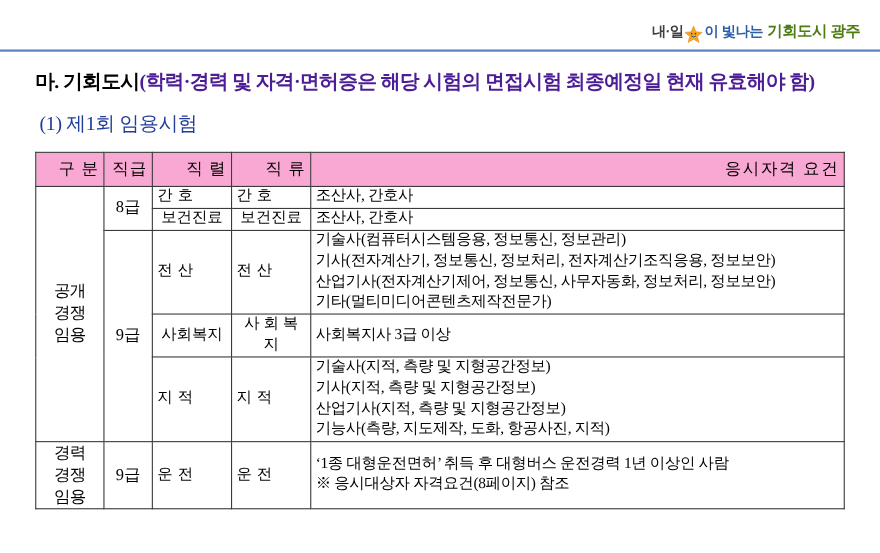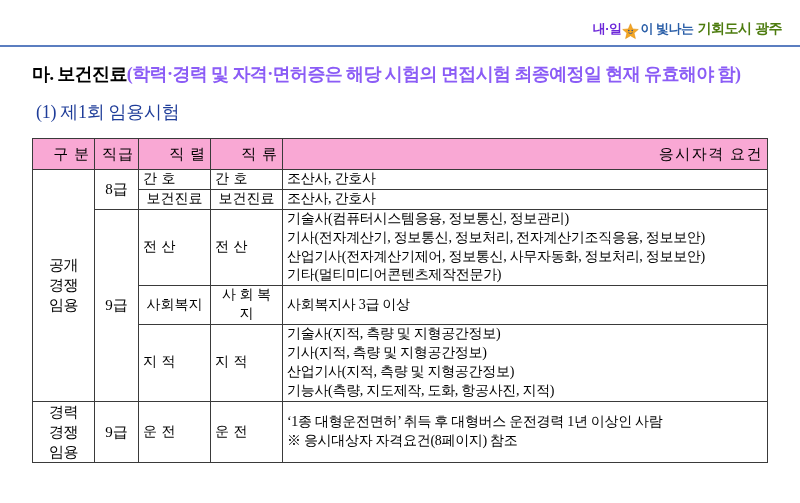--- a/index.html
+++ b/index.html
@@ -34,21 +34,21 @@
     align-items: flex-end;
     height: 32px;
   }
   .logo-text {
     font-family: "Liberation Sans", sans-serif;
     font-weight: bold;
     font-size: 13px;
     letter-spacing: -0.5px;
     white-space: nowrap;
   }
-  .logo-seg1 { color: #6d28d9; }
+  .logo-seg1 { color: #404040; }
   .logo-seg2 { color: #2b5fa8; }
   .logo-seg3 { color: #4d7c0f; font-size: 14px; }
   .star {
     position: relative;
     display: inline-block;
     width: 17px;
     height: 17px;
     margin: 0 1px -2px 1px;
     vertical-align: bottom;
   }
@@ -56,21 +56,21 @@
   
   .h-line-1 {
     position: absolute;
     left: 32px;
     top: 62px;
     font-size: 18px;
     font-weight: bold;
     letter-spacing: -0.6px;
     white-space: nowrap;
   }
-  .h-line-1 .paren { color: #8b5cf6; }
+  .h-line-1 .paren { color: #4c1d95; }
   .h-line-2 {
     position: absolute;
     left: 36px;
     top: 100px;
     font-size: 18px;
     font-weight: normal;
     color: #1f3d99;
     letter-spacing: -0.3px;
     white-space: nowrap;
   }
@@ -145,21 +145,21 @@
           <circle cx="14.4" cy="10.6" r="1.1" fill="#1b4b94"></circle>
           <path d="M9.4 14 Q12 16.3 14.6 14" stroke="#1b4b94" stroke-width="1.1" fill="none" stroke-linecap="round"></path>
         </svg>
       </span>
       <span class="logo-text logo-seg2">이 빛나는</span>
       <span class="logo-text logo-seg3" style="margin-left:4px;">기회도시 광주</span>
     </div>
   </div>
 
   <div class="h-line-1">
-    <span>마. 보건진료</span><span class="paren">(학력·경력 및 자격·면허증은 해당 시험의 면접시험 최종예정일 현재 유효해야 함)</span>
+    <span>마. 기회도시</span><span class="paren">(학력·경력 및 자격·면허증은 해당 시험의 면접시험 최종예정일 현재 유효해야 함)</span>
   </div>
 
   <div class="h-line-2">(1) 제1회 임용시험</div>
 
   <table class="qual">
     <colgroup>
       <col style="width:62px">
       <col style="width:44px">
       <col style="width:72px">
       <col style="width:72px">

